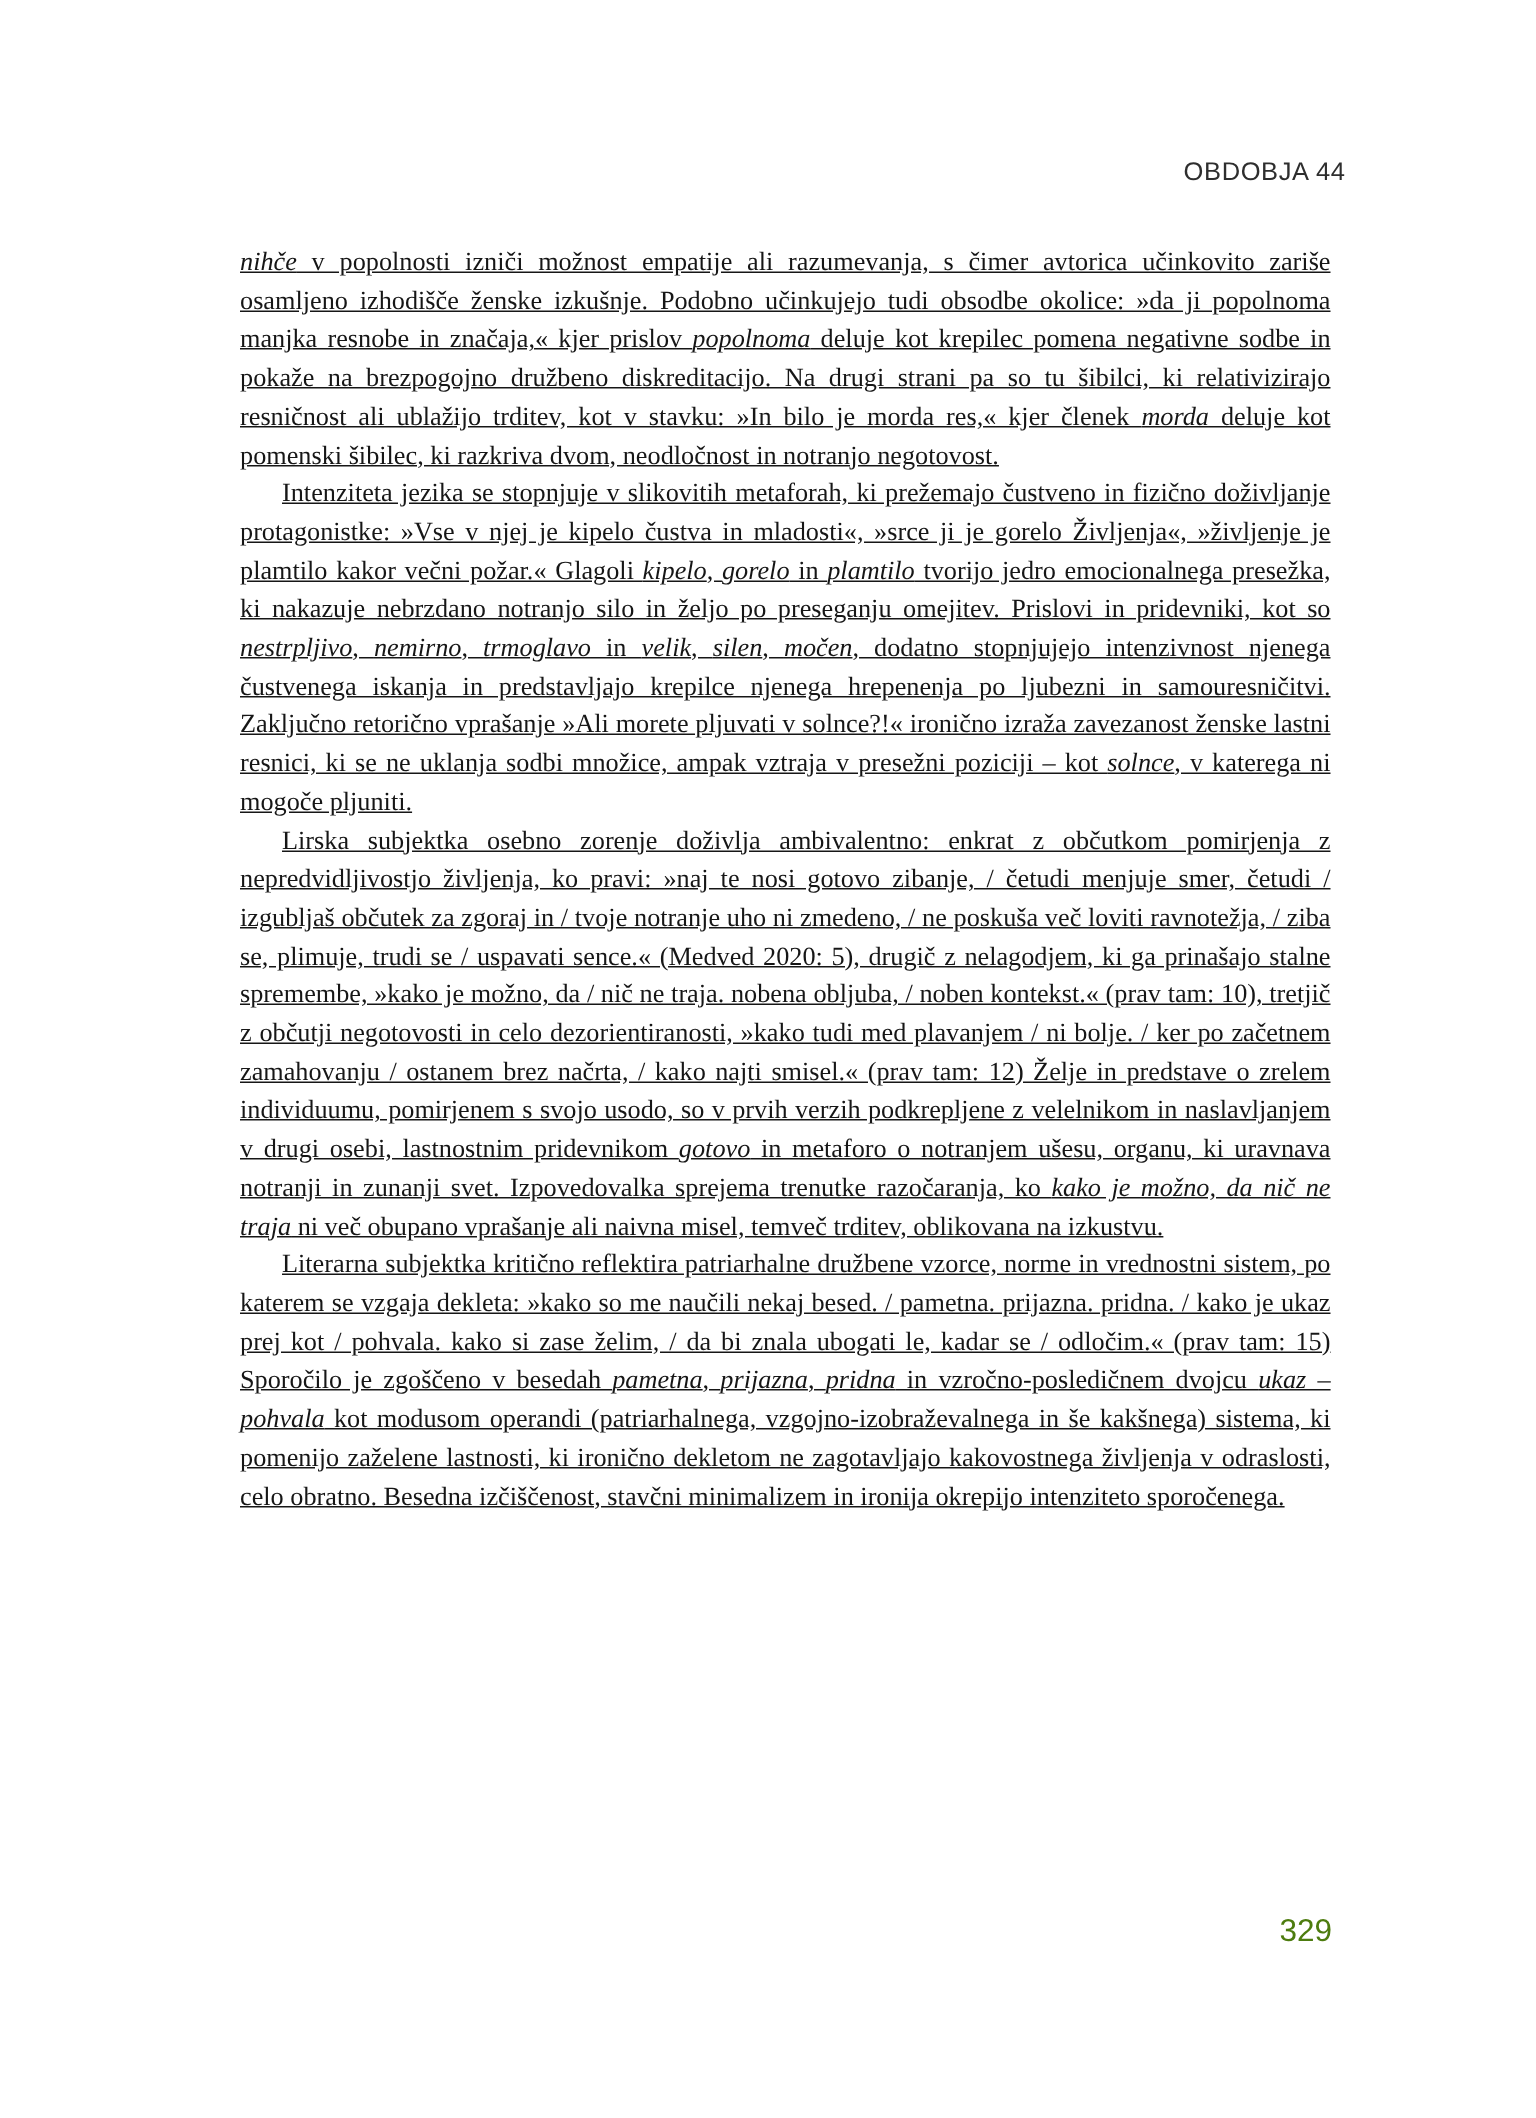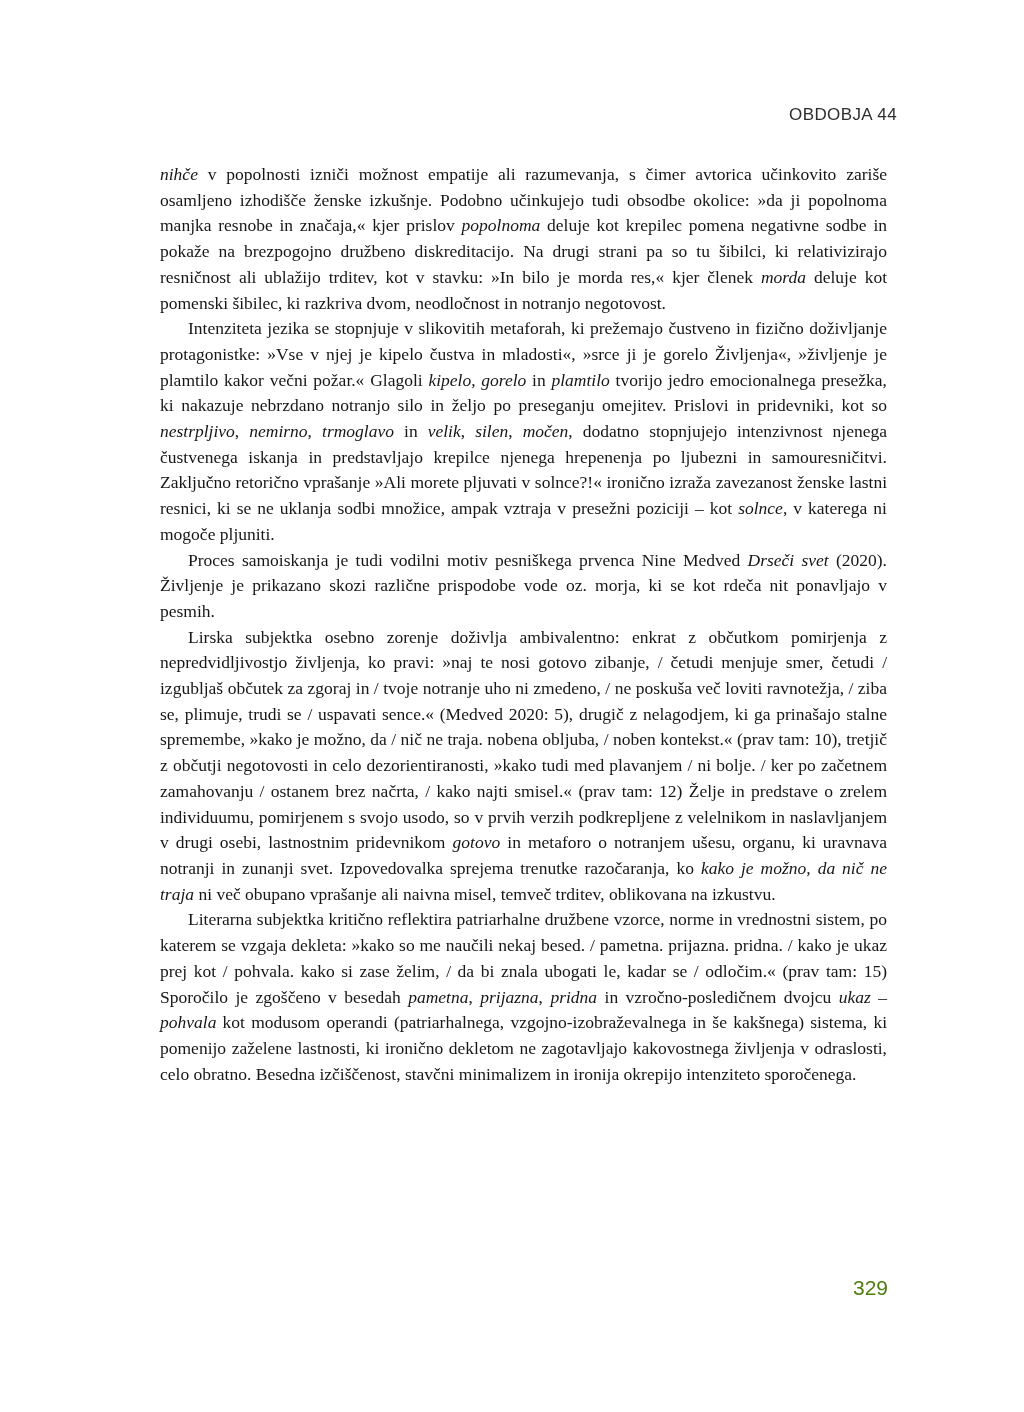--- a/index.html
+++ b/index.html
@@ -26,20 +26,21 @@
   }
   .page-body {
     position: absolute;
     top: 162px;
     left: 160px;
     width: 727px;
     font-size: 17.5px;
     line-height: 25.7px;
     color: #161616;
     text-align: justify;
+    text-decoration: underline;
   }
   p.para {
     margin: 0;
     padding: 0;
     text-indent: 0;
   }
   p.para.indent {
     text-indent: 28px;
   }
   .italic {
@@ -56,19 +57,18 @@
 </style>
 </head>
 <body>
 
 <div class="page">
   <div class="running-header">OBDOBJA 44</div>
 
   <main class="page-body">
       <p class="para"><span class="italic">nihče</span><span> v popolnosti izniči možnost empatije ali razumevanja, s čimer avtorica učinkovito zariše osamljeno izhodišče ženske izkušnje. Podobno učinkujejo tudi obsodbe okolice: »da ji popolnoma manjka resnobe in značaja,« kjer prislov </span><span class="italic">popolnoma</span><span> deluje kot krepilec pomena negativne sodbe in pokaže na brezpogojno družbeno diskreditacijo. Na drugi strani pa so tu šibilci, ki relativizirajo resničnost ali ublažijo trditev, kot v stavku: »In bilo je morda res,« kjer členek </span><span class="italic">morda</span><span> deluje kot pomenski šibilec, ki razkriva dvom, neodločnost in notranjo negotovost.</span></p>
       <p class="para indent"><span>Intenziteta jezika se stopnjuje v slikovitih metaforah, ki prežemajo čustveno in fizično doživljanje protagonistke: »Vse v njej je kipelo čustva in mladosti«, »srce ji je gorelo Življenja«, »življenje je plamtilo kakor večni požar.« Glagoli </span><span class="italic">kipelo</span><span>, </span><span class="italic">gorelo</span><span> in </span><span class="italic">plamtilo</span><span> tvorijo jedro emocionalnega presežka, ki nakazuje nebrzdano notranjo silo in željo po preseganju omejitev. Prislovi in pridevniki, kot so </span><span class="italic">nestrpljivo</span><span>, </span><span class="italic">nemirno</span><span>, </span><span class="italic">trmoglavo</span><span> in </span><span class="italic">velik</span><span>, </span><span class="italic">silen</span><span>, </span><span class="italic">močen</span><span>, dodatno stopnjujejo intenzivnost njenega čustvenega iskanja in predstavljajo krepilce njenega hrepenenja po ljubezni in samouresničitvi. Zaključno retorično vprašanje »Ali morete pljuvati v solnce?!« ironično izraža zavezanost ženske lastni resnici, ki se ne uklanja sodbi množice, ampak vztraja v presežni poziciji – kot </span><span class="italic">solnce</span><span>, v katerega ni mogoče pljuniti.</span></p>
-      <p class="para indent"><span>Proces samoiskanja je tudi vodilni motiv pesniškega prvenca Nine Medved </span><span class="italic">Drseči svet</span><span> (2020). Življenje je prikazano skozi različne prispodobe vode oz. morja, ki se kot rdeča nit ponavljajo v pesmih.</span></p>
       <p class="para indent"><span>Lirska subjektka osebno zorenje doživlja ambivalentno: enkrat z občutkom pomirjenja z nepredvidljivostjo življenja, ko pravi: »naj te nosi gotovo zibanje, / četudi menjuje smer, četudi / izgubljaš občutek za zgoraj in / tvoje notranje uho ni zmedeno, / ne poskuša več loviti ravnotežja, / ziba se, plimuje, trudi se / uspavati sence.« (Medved 2020: 5), drugič z nelagodjem, ki ga prinašajo stalne spremembe, »kako je možno, da / nič ne traja. nobena obljuba, / noben kontekst.« (prav tam: 10), tretjič z občutji negotovosti in celo dezorientiranosti, »kako tudi med plavanjem / ni bolje. / ker po začetnem zamahovanju / ostanem brez načrta, / kako najti smisel.« (prav tam: 12) Želje in predstave o zrelem individuumu, pomirjenem s svojo usodo, so v prvih verzih podkrepljene z velelnikom in naslavljanjem v drugi osebi, lastnostnim pridevnikom </span><span class="italic">gotovo</span><span> in metaforo o notranjem ušesu, organu, ki uravnava notranji in zunanji svet. Izpovedovalka sprejema trenutke razočaranja, ko </span><span class="italic">kako je možno, da nič ne traja</span><span> ni več obupano vprašanje ali naivna misel, temveč trditev, oblikovana na izkustvu.</span></p>
       <p class="para indent"><span>Literarna subjektka kritično reflektira patriarhalne družbene vzorce, norme in vrednostni sistem, po katerem se vzgaja dekleta: »kako so me naučili nekaj besed. / pametna. prijazna. pridna. / kako je ukaz prej kot / pohvala. kako si zase želim, / da bi znala ubogati le, kadar se / odločim.« (prav tam: 15) Sporočilo je zgoščeno v besedah </span><span class="italic">pametna</span><span>, </span><span class="italic">prijazna</span><span>, </span><span class="italic">pridna</span><span> in vzročno-posledičnem dvojcu </span><span class="italic">ukaz – pohvala</span><span> kot modusom operandi (patriarhalnega, vzgojno-izobraževalnega in še kakšnega) sistema, ki pomenijo zaželene lastnosti, ki ironično dekletom ne zagotavljajo kakovostnega življenja v odraslosti, celo obratno. Besedna izčiščenost, stavčni minimalizem in ironija okrepijo intenziteto sporočenega.</span></p>
     </main>
 
   <div class="page-number">329</div>
 </div>
 
 </body></html>

